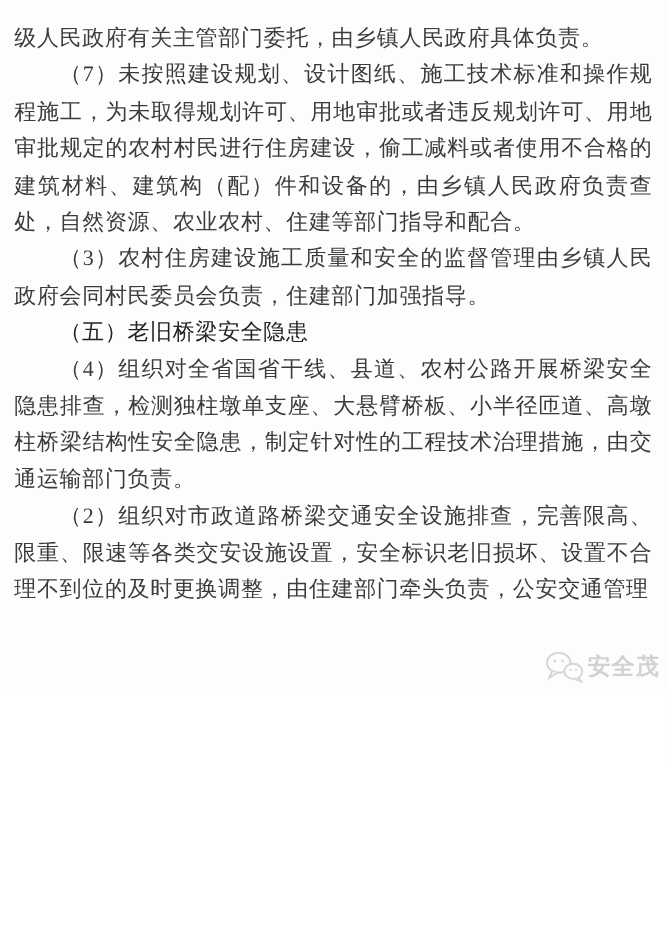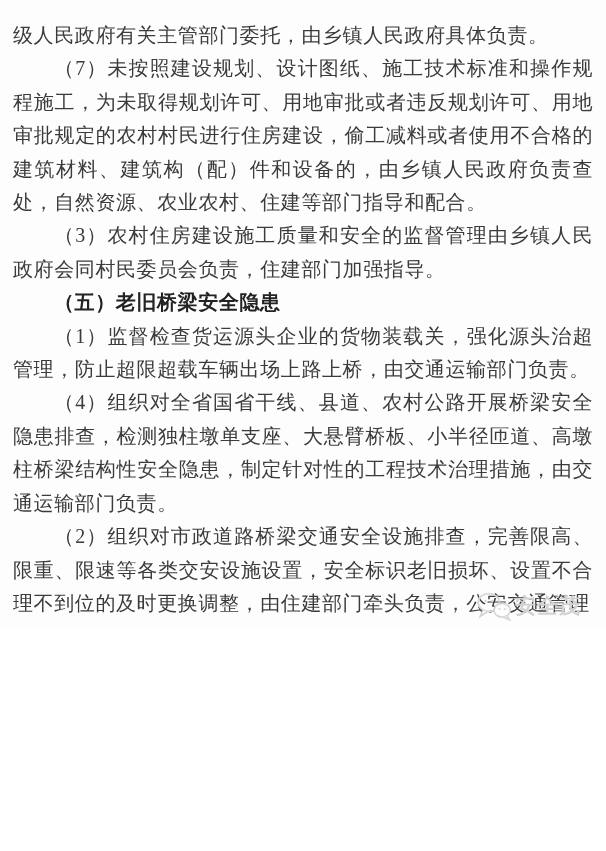--- a/index.html
+++ b/index.html
@@ -22,38 +22,38 @@
     margin: 0;
     font-size: 20px;
     line-height: 33.4px;
     letter-spacing: 0.6px;
     text-align: justify;
     text-justify: inter-ideograph;
   }
   .content p.indent { text-indent: 41px; }
   .content p.heading,
   .content p.subheading {
-    font-weight: bold;
+    font-weight: normal;
     color: #222222;
     text-indent: 41px;
     text-align: left;
   }
   .page-number {
     position: absolute;
     top: 770px;
     left: 0;
     width: 526px;
     text-align: center;
     font-size: 19px;
     letter-spacing: 1px;
     color: #444444;
   }
   .watermark {
     position: absolute;
-    right: 25px;
+    right: 6px;
     bottom: 6px;
     display: flex;
     align-items: center;
     gap: 3px;
     color: #d2d2d2;
     font-size: 21px;
     font-weight: bold;
     letter-spacing: 1px;
     user-select: none;
   }
@@ -62,21 +62,20 @@
 </head>
 <body>
 
 <div class="page">
 
   <div class="content">
     <p>级人民政府有关主管部门委托，由乡镇人民政府具体负责。</p>
     <p class="indent">（7）未按照建设规划、设计图纸、施工技术标准和操作规程施工，为未取得规划许可、用地审批或者违反规划许可、用地审批规定的农村村民进行住房建设，偷工减料或者使用不合格的建筑材料、建筑构（配）件和设备的，由乡镇人民政府负责查处，自然资源、农业农村、住建等部门指导和配合。</p>
     <p class="indent">（3）农村住房建设施工质量和安全的监督管理由乡镇人民政府会同村民委员会负责，住建部门加强指导。</p>
     <p class="heading">（五）老旧桥梁安全隐患</p>
-    <p class="indent">（1）监督检查货运源头企业的货物装载关，强化源头治超管理，防止超限超载车辆出场上路上桥，由交通运输部门负责。</p>
     <p class="indent">（4）组织对全省国省干线、县道、农村公路开展桥梁安全隐患排查，检测独柱墩单支座、大悬臂桥板、小半径匝道、高墩柱桥梁结构性安全隐患，制定针对性的工程技术治理措施，由交通运输部门负责。</p>
     <p class="indent">（2）组织对市政道路桥梁交通安全设施排查，完善限高、限重、限速等各类交安设施设置，安全标识老旧损坏、设置不合理不到位的及时更换调整，由住建部门牵头负责，公安交通管理</p>
   </div>
 
   <div class="page-number">43</div>
 
   <div class="watermark">
     <span>
       <svg width="36" height="30" viewBox="0 0 42 34" fill="none">
         <ellipse cx="15" cy="13" rx="12.5" ry="10.5" stroke="#d6d6d6" stroke-width="2"></ellipse>

